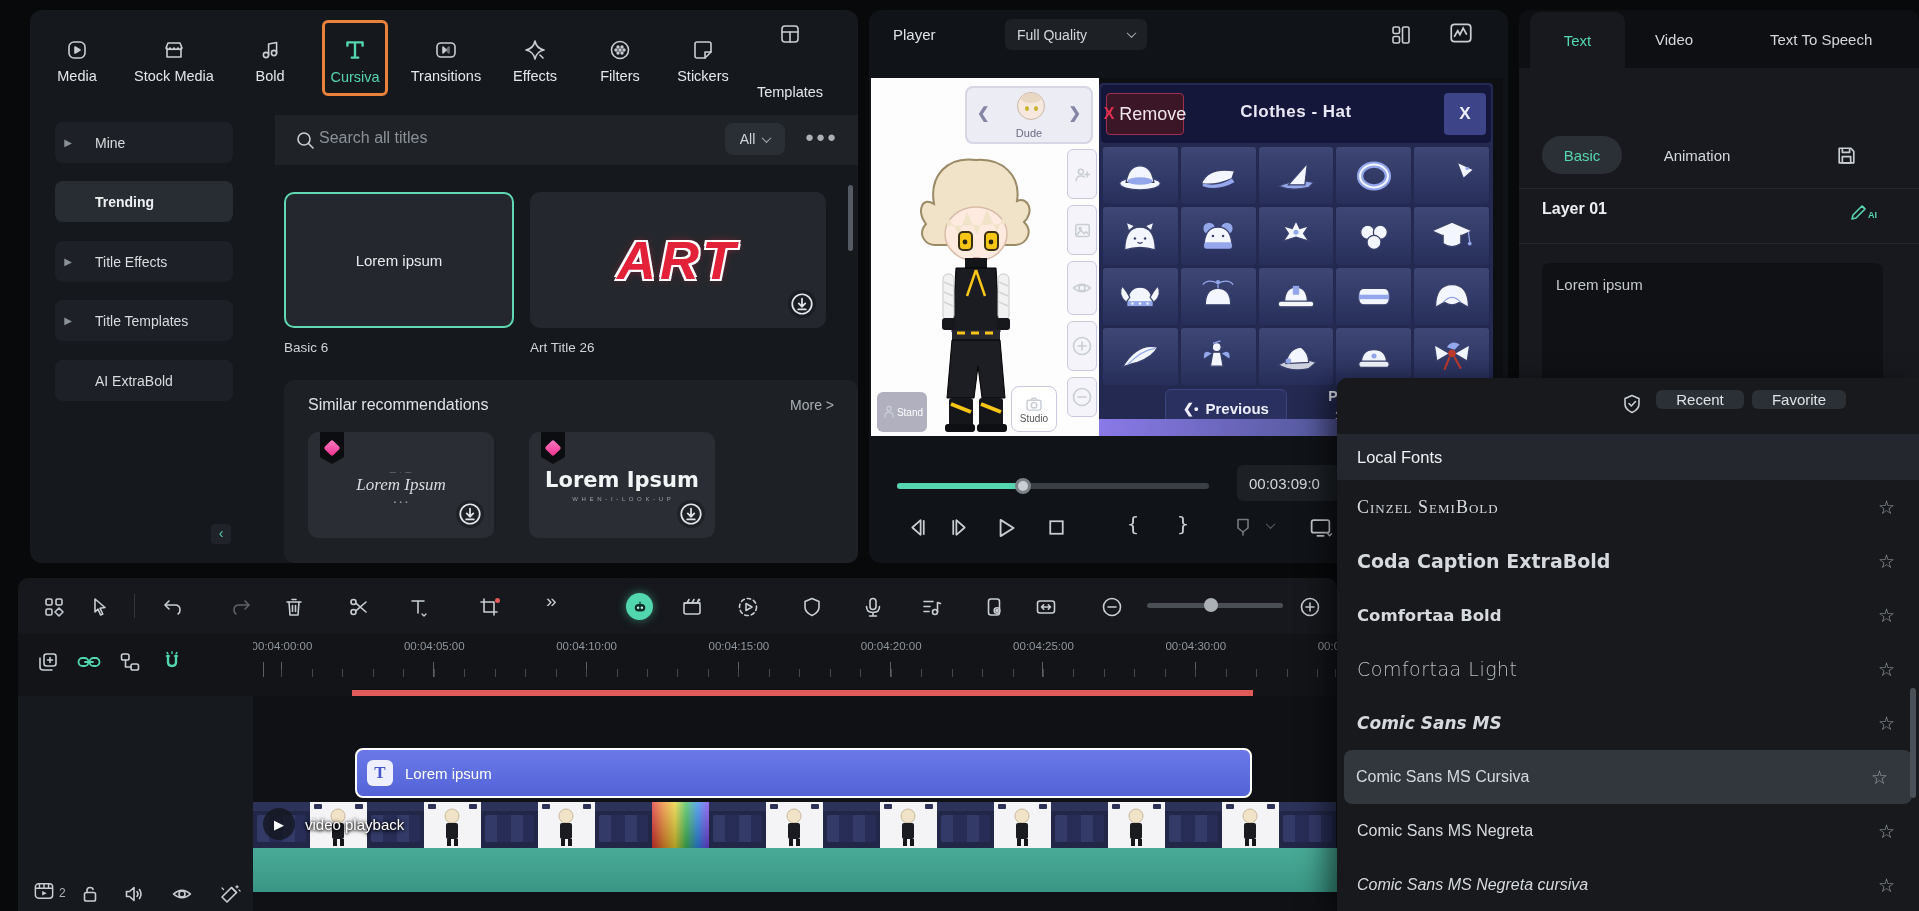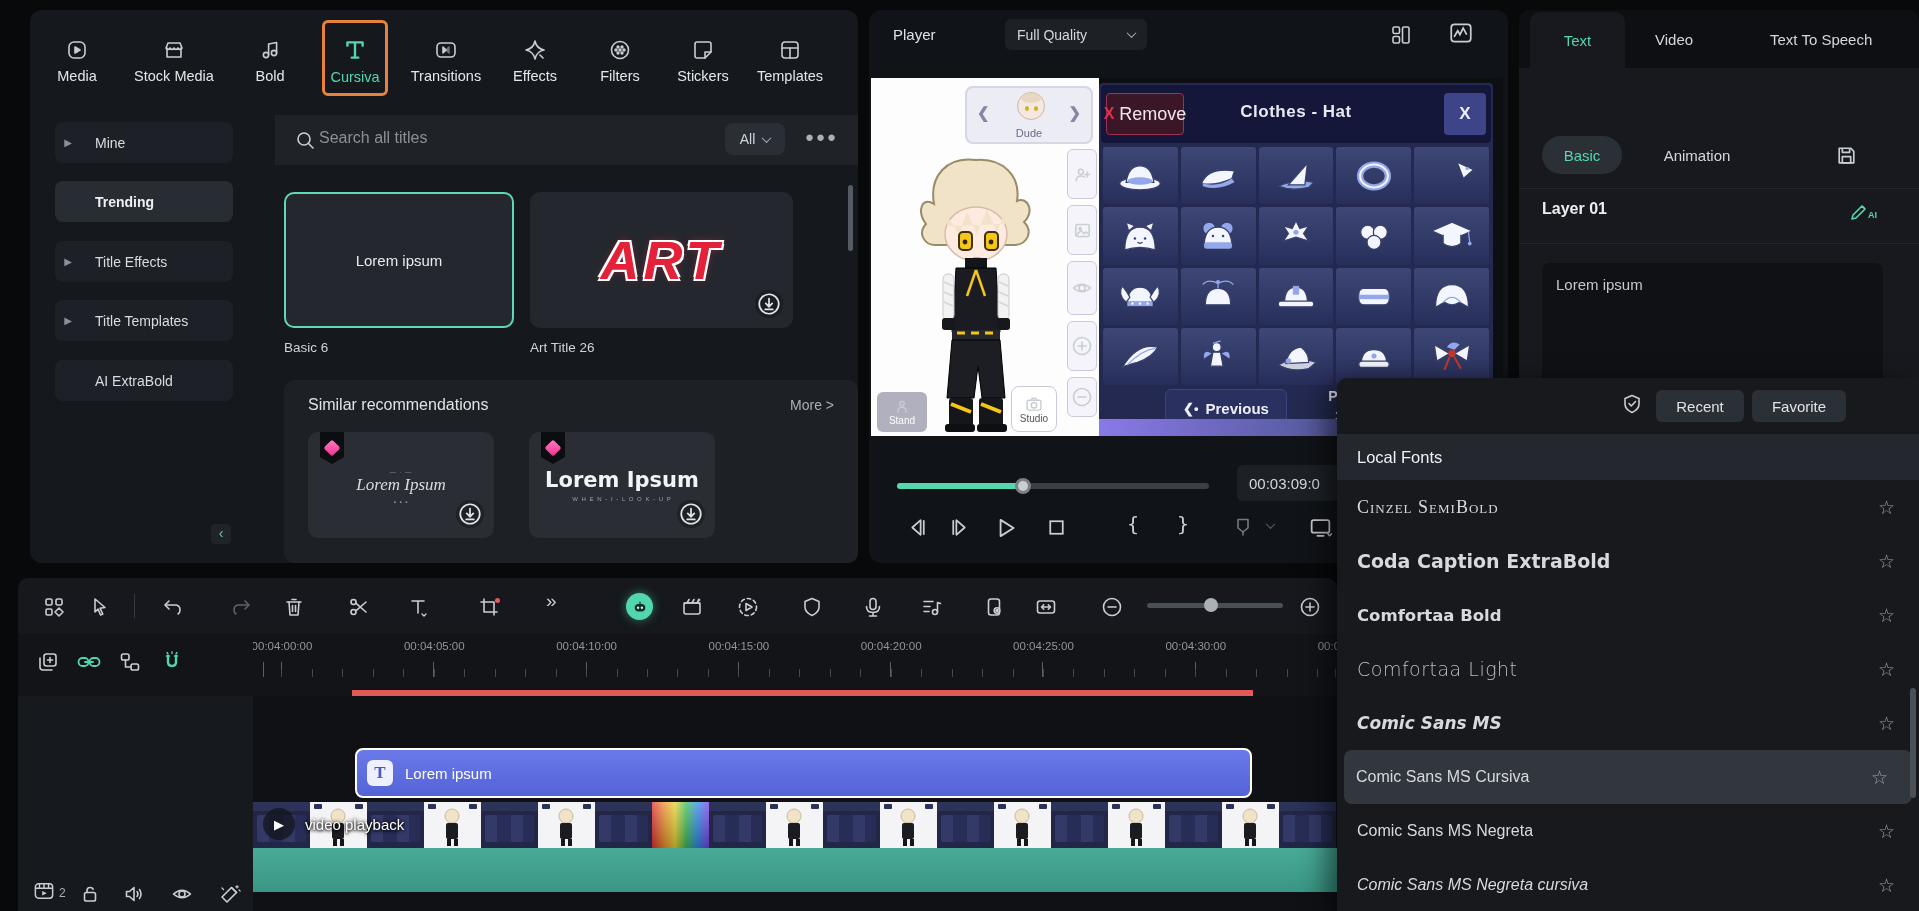--- a/index.html
+++ b/index.html
@@ -26,21 +26,21 @@
   #collapse-btn{left:181px;top:514px;width:20px;height:20px;background:#20242a;border-radius:4px;color:#55d6ae;font-size:14px;line-height:18px;text-align:center;cursor:pointer}
   #search-strip{left:245px;top:105px;width:583px;height:50px;background:#1f2328}
   #search-ph{left:289px;top:119px;font-size:16px;color:#8b9198}
   #all-pill{left:695px;top:113px;width:60px;height:32px;background:#2a2f36;border-radius:8px;justify-content:center;gap:8px;cursor:pointer}
   #all-pill span{font-size:14px;color:#cfd4d8}
   #more-dots{left:775px;top:118px;color:#aab0b6;font-size:15px;letter-spacing:2px;cursor:pointer}
   #panel-scrollbar{left:818px;top:175px;width:5px;height:66px;background:#555b63;border-radius:3px}
   .title-card{position:absolute;top:182px;height:136px;background:#24282e;border-radius:10px;display:flex;align-items:center;justify-content:center;cursor:pointer}
   #card-basic{left:254px;width:230px;border:2px solid #5fd9b4}
   #card-basic .ctext{font-size:15px;color:#e8ebee}
-  #card-art{left:500px;width:263px}
+  #card-art{left:500px;width:296px}
   #card-art .ctext{font-size:54px;font-weight:800;font-style:italic;color:#e32239;text-shadow:0 0 2px #fff,2px 2px 0 #fff,-2px -2px 0 #fff,2px -2px 0 #fff,-2px 2px 0 #fff,0 0 8px rgba(227,34,57,.6);letter-spacing:4px}
   .card-label{position:absolute;top:330px;font-size:13.5px;color:#cfd4d8}
   .dl-btn{position:absolute;right:10px;bottom:10px;width:28px;height:28px;color:#e2e5e8;background:rgba(10,12,16,.35);border-radius:50%}
   #similar-box{left:254px;top:370px;width:574px;height:183px;background:#1d2126;border-radius:10px;overflow:hidden}
   #similar-head{left:24px;top:16px;font-size:16px;color:#dfe3e6}
   #similar-more{right:24px;top:17px;font-size:14px;color:#aab0b6;cursor:pointer}
   .sim-card{position:absolute;top:52px;width:186px;height:106px;background:#2a2e34;border-radius:10px;display:flex;flex-direction:column;align-items:center;justify-content:center;cursor:pointer}
   .sim-badge{position:absolute;left:12px;top:0;width:24px;height:32px;background:#0b0d10;display:flex;align-items:center;justify-content:center;clip-path:polygon(0 0,100% 0,100% 78%,50% 100%,0 78%)}
   .sim-diamond{width:12px;height:12px;background:linear-gradient(135deg,#ff7cc0,#f0308f);transform:rotate(45deg);border-radius:2px}
   .sim1-text{font-family:"Liberation Serif",serif;font-style:italic;font-size:17px;color:#d8dcdf}
@@ -54,21 +54,21 @@
   #quality-pill span{font-size:14px;color:#d4d8dc}
   #grid-layout-btn{left:520px;top:13px}#scope-btn{left:578px;top:10px}
   #preview{left:2px;top:68px;width:632px;height:358px;background:#0d0f13;overflow:hidden}
   #game-white{position:absolute;left:0;top:0;width:228px;height:358px;background:#fdfdfd}
   #dude-sel{position:absolute;left:94px;top:8px;width:128px;height:58px;background:#ececf4;border:2px solid #d6d6e4;border-radius:8px}
   #dude-sel .nav{position:absolute;top:16px;font-size:15px;color:#8585a5;font-weight:bold;cursor:pointer}
   #dude-avatar{position:absolute;left:50px;top:4px;width:28px;height:28px;border-radius:50%;background:#f6e8de;border:1px solid #cbb8a8;overflow:hidden}
   #dude-avatar:before{content:"";position:absolute;left:2px;top:-2px;width:22px;height:12px;border-radius:50%;background:#e8d7c2}
   #dude-avatar i{position:absolute;top:13px;width:4px;height:5px;background:#c8b42a;border-radius:50%}
   #dude-name{position:absolute;bottom:3px;width:100%;text-align:center;font-size:11px;color:#6a6a85}
-  #stand-btn{position:absolute;left:6px;top:314px;width:50px;height:40px;background:rgba(150,150,170,.75);border-radius:6px;color:#fff;font-size:10px;display:flex;flex-direction:column;align-items:center;justify-content:center;cursor:pointer}
+  #stand-btn{position:absolute;left:6px;top:314px;width:50px;height:40px;background:rgba(150,150,170,.75);border-radius:6px;color:#fff;font-size:10px;display:flex;flex-direction:row;align-items:center;justify-content:center;cursor:pointer}
   #studio-btn{position:absolute;left:140px;top:308px;width:46px;height:46px;background:#fff;border:1px solid #c9c9dd;border-radius:8px;color:#555;font-size:10px;display:flex;flex-direction:column;align-items:center;justify-content:center;cursor:pointer}
   .gtool{position:absolute;left:196px;width:30px;background:#f4f4fa;border:1px solid #c9c9dd;border-radius:6px;display:flex;align-items:center;justify-content:center;color:#6a6a88;cursor:pointer}
   #hat-panel{position:absolute;left:228px;top:5px;width:394px;height:348px;background:#232950;border-radius:4px}
   #hat-header{position:absolute;left:2px;top:2px;right:2px;height:58px;background:#15173a;border-radius:4px}
   #remove-btn{position:absolute;left:5px;top:8px;width:78px;height:42px;background:#3a1626;border:1px solid #a03050;border-radius:4px;justify-content:center;gap:5px;cursor:pointer}
   #remove-btn b{color:#e03050;font-size:16px}#remove-btn span{color:#f0e5ea;font-size:18px}
   #hat-title{position:absolute;left:0;right:0;top:17px;text-align:center;font-size:17px;color:#e8e8f5;font-weight:bold;letter-spacing:.5px}
   #hat-close{position:absolute;right:5px;top:8px;width:42px;height:42px;background:#3d4487;border-radius:4px;color:#eef;font-weight:bold;font-size:17px;display:flex;align-items:center;justify-content:center;cursor:pointer}
   #hat-grid{position:absolute;left:4px;top:64px;width:386px;height:238px;display:grid;grid-template-columns:repeat(5,1fr);grid-template-rows:repeat(4,1fr);gap:3px}
   .hat-cell{background:linear-gradient(#3e4775,#272e5a);border-radius:3px;display:flex;align-items:center;justify-content:center;cursor:pointer}
@@ -101,21 +101,21 @@
   #font-combo .sel{background:#2f6fe4;color:#fff;font-size:14px;padding:2px 2px;white-space:nowrap;overflow:hidden}
   #size-combo{left:156px;top:335px;width:74px;height:34px;background:#22262c;border-radius:6px;padding:0 10px 0 14px;justify-content:space-between;cursor:pointer}
   #size-combo span{font-size:15px;color:#d4d8dc}
   #color-combo{left:246px;top:335px;width:72px;height:34px;background:#22262c;border-radius:6px;padding:0 8px 0 5px;justify-content:space-between;cursor:pointer}
   #color-swatch{width:42px;height:25px;background:#fff;border-radius:4px}
   #eyedropper-btn{left:334px;top:337px;cursor:pointer}
 
   
   #font-dropdown{left:1337px;top:378px;width:582px;height:533px;background:#17191d;border-radius:10px 0 0 0;box-shadow:-10px 6px 28px rgba(0,0,0,.55);z-index:50;overflow:hidden}
   #fd-shield{position:absolute;left:283px;top:14px}
-  .fd-btn{position:absolute;top:12px;height:32px;background:#2b3036;border-radius:6px;display:flex;align-items:center;justify-content:center;font-size:15px;color:#dfe3e6;cursor:pointer}
+  .fd-btn{position:absolute;top:12px;height:19px;background:#2b3036;border-radius:6px;display:flex;align-items:center;justify-content:center;font-size:15px;color:#dfe3e6;cursor:pointer}
   #fd-recent{left:319px;width:88px}
   #fd-favorite{left:415px;width:94px}
   #fd-section{position:absolute;left:0;top:56px;width:582px;height:46px;background:#24282e;display:flex;align-items:center}
   #fd-section span{margin-left:20px;font-size:16.5px;color:#eef1f3}
   #font-list{position:absolute;left:0;top:102px;width:582px}
   .font-row{position:relative;height:54px;display:flex;align-items:center;cursor:pointer}
   .font-row .fname{margin-left:20px;color:#d6dade}
   .font-row .star{position:absolute;right:24px;font-size:19px;color:#9aa1a8;cursor:pointer}
   .font-row.hl{background:#32373e;border-radius:8px;margin:0 7px}
   .font-row.hl .fname{margin-left:12px}
@@ -236,21 +236,21 @@
       </div>
       <div class="top-tab" style="left: 630px;">
         <span class="i">
           <svg width="24" height="24" viewBox="0 0 24 24" fill="none" stroke="currentColor" stroke-width="1.6" stroke-linecap="round" stroke-linejoin="round">
             <path d="M4,6 Q4,4 6,4 H18 Q20,4 20,6 V14 L14,20 H6 Q4,20 4,18Z"></path>
             <path d="M14,20 V14 H20"></path>
           </svg>
         </span>
         <span class="lbl">Stickers</span>
       </div>
-      <div class="top-tab" style="left: 717px;">
+      <div class="top-tab" style="left: 717px; justify-content: space-between;">
         <span class="i">
           <svg width="24" height="24" viewBox="0 0 24 24" fill="none" stroke="currentColor" stroke-width="1.6" stroke-linecap="round" stroke-linejoin="round">
             <rect x="4" y="4" width="16" height="16" rx="3"></rect>
             <line x1="4" y1="10" x2="20" y2="10"></line>
             <line x1="12" y1="10" x2="12" y2="20"></line>
           </svg>
         </span>
         <span class="lbl">Templates</span>
       </div>
     </div>

